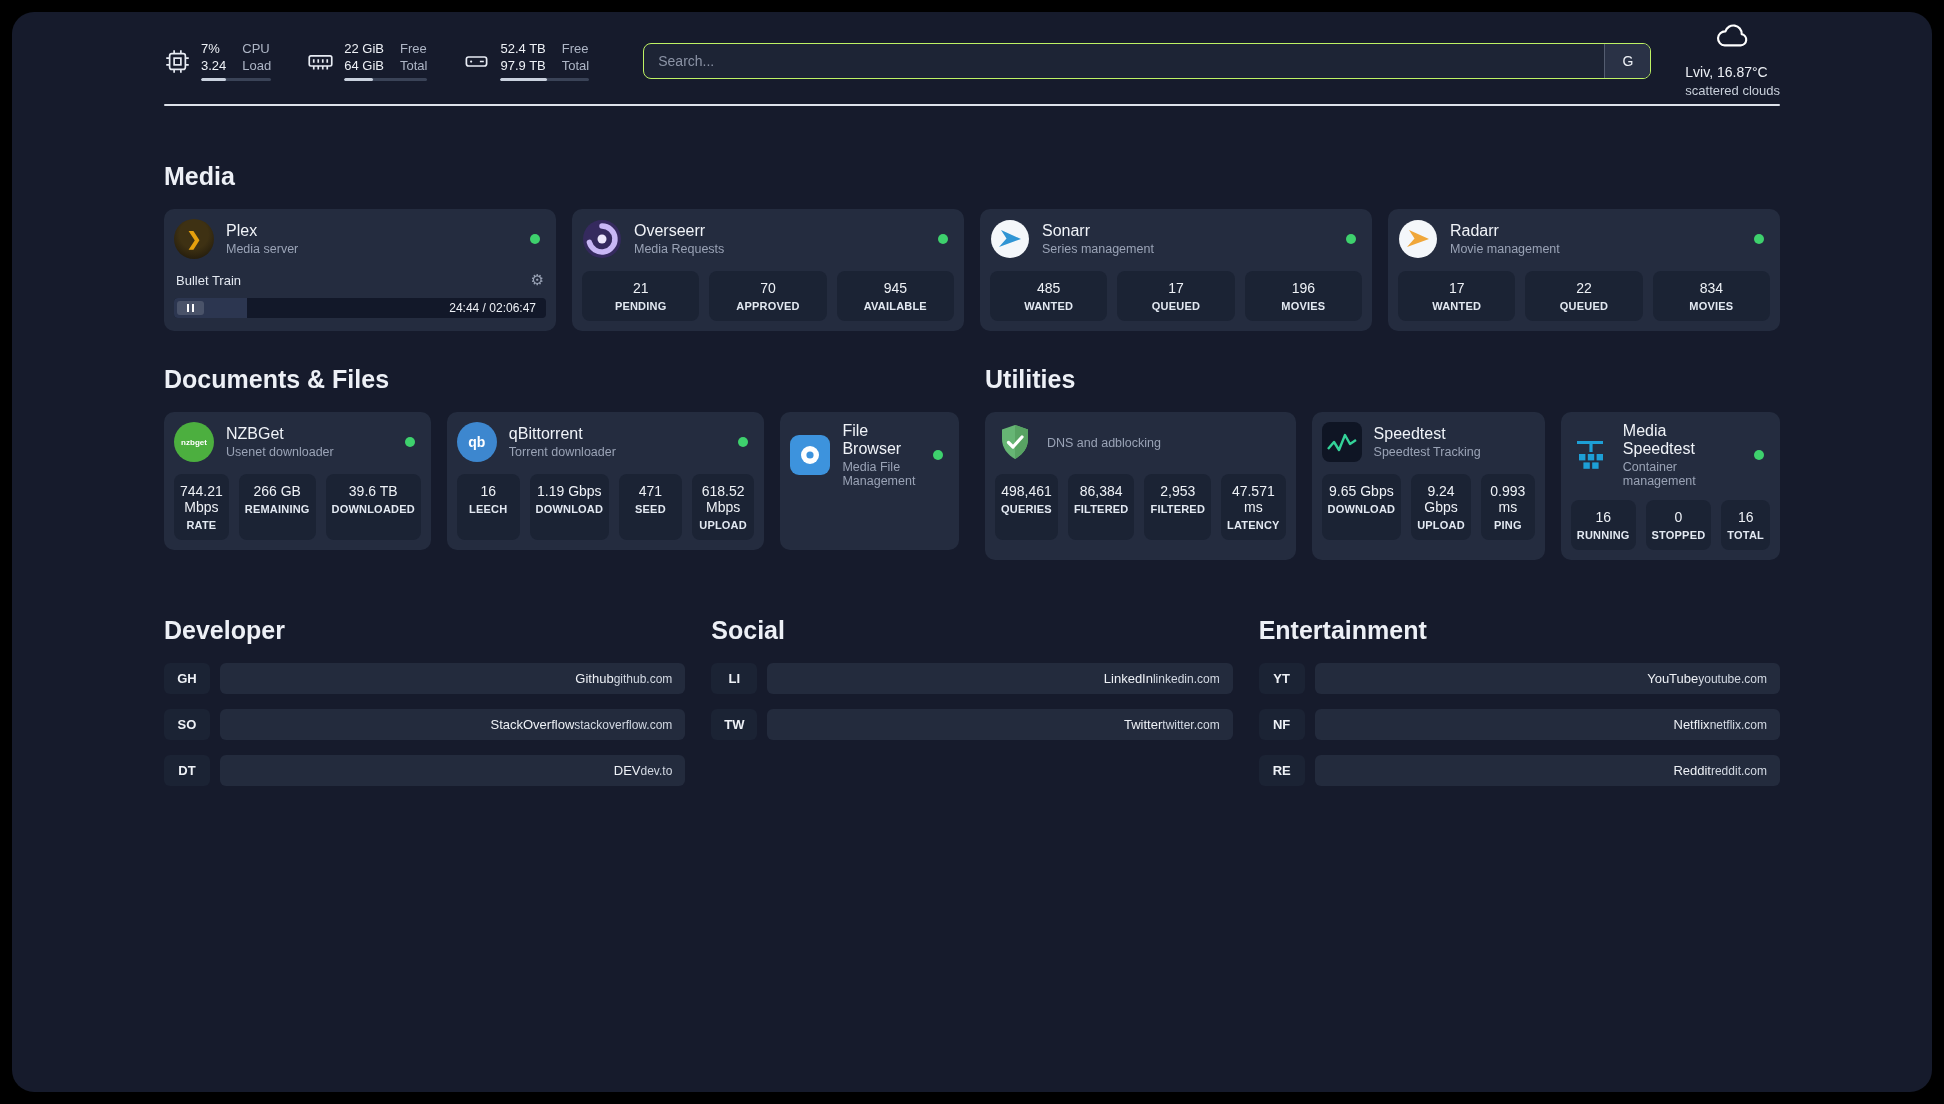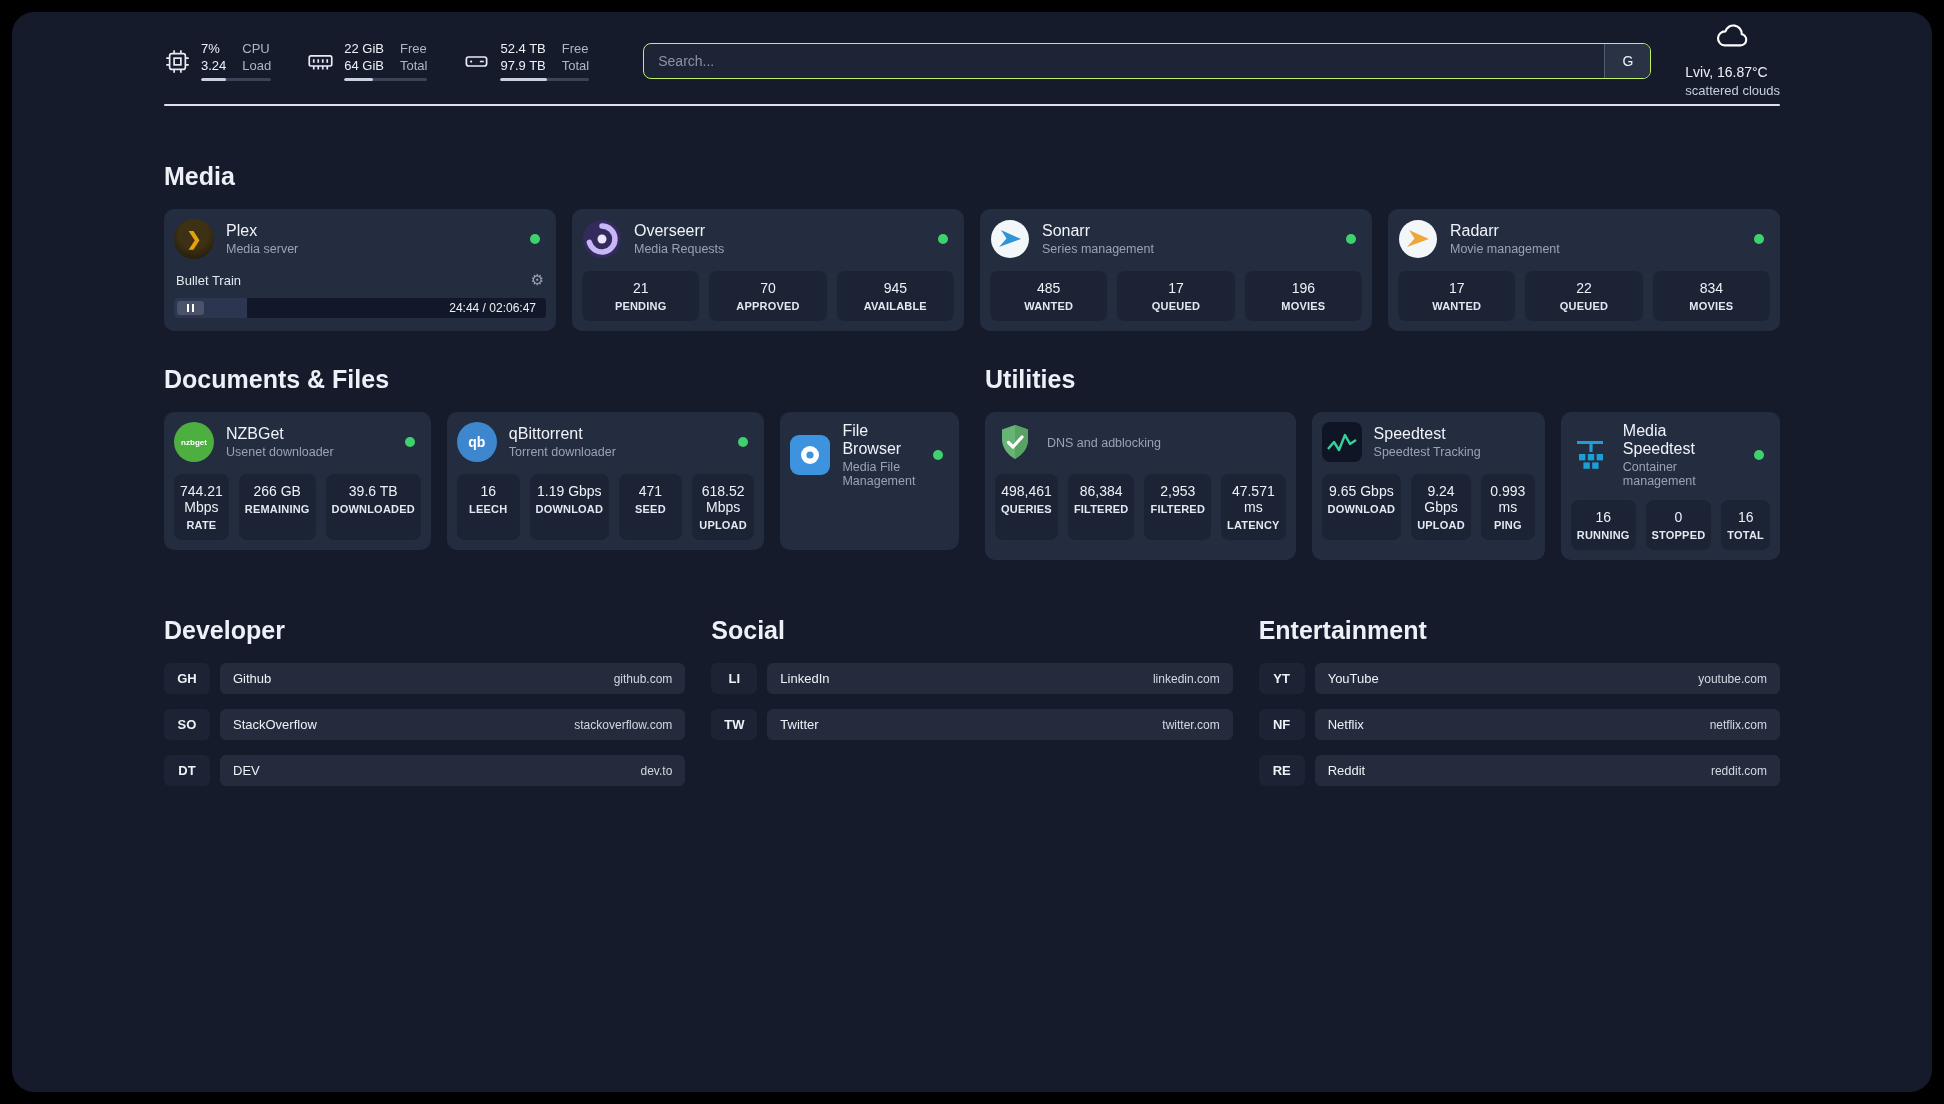--- a/index.html
+++ b/index.html
@@ -69,21 +69,21 @@
   
   .svc-icon.plex { background:radial-gradient(circle at 50% 38%, #3e3113 0 45%, #171209 100%); color:#e5a00d; font-weight:700; font-size:18px; }
   .svc-icon.nzb { background:#4caf3f; color:#fff; font-size:8px; font-weight:700; }
   .svc-icon.qb { background:#3d87cf; color:#fff; font-size:14px; font-weight:700; }
 
   
   .bm-grid { display:grid; grid-template-columns:repeat(3,1fr); gap:26px; margin-top:56px; }
   .bm-rows { display:flex; flex-direction:column; gap:15px; }
   .bm-row { display:flex; gap:10px; height:31px; cursor:pointer; }
   .bm-abbr { width:46px; background:#1b2334; border-radius:6px; color:#eef1f6; font-size:13px; font-weight:600; display:flex; align-items:center; justify-content:center; flex:none; }
-  .bm-main { flex:1; background:#232b3d; border-radius:6px; display:flex; align-items:center; justify-content:space-between; padding:0 13px; }
+  .bm-main { flex:1; background:#232b3d; border-radius:6px; display:flex; align-items:center; justify-content:flex-end; padding:0 13px; }
   .bm-name { font-size:13px; color:#eef1f6; }
   .bm-url { font-size:12px; color:#d2d8e2; }
 </style>
 </head>
 <body>
 
 <div class="dashboard">
 
   <div class="topbar">
 

